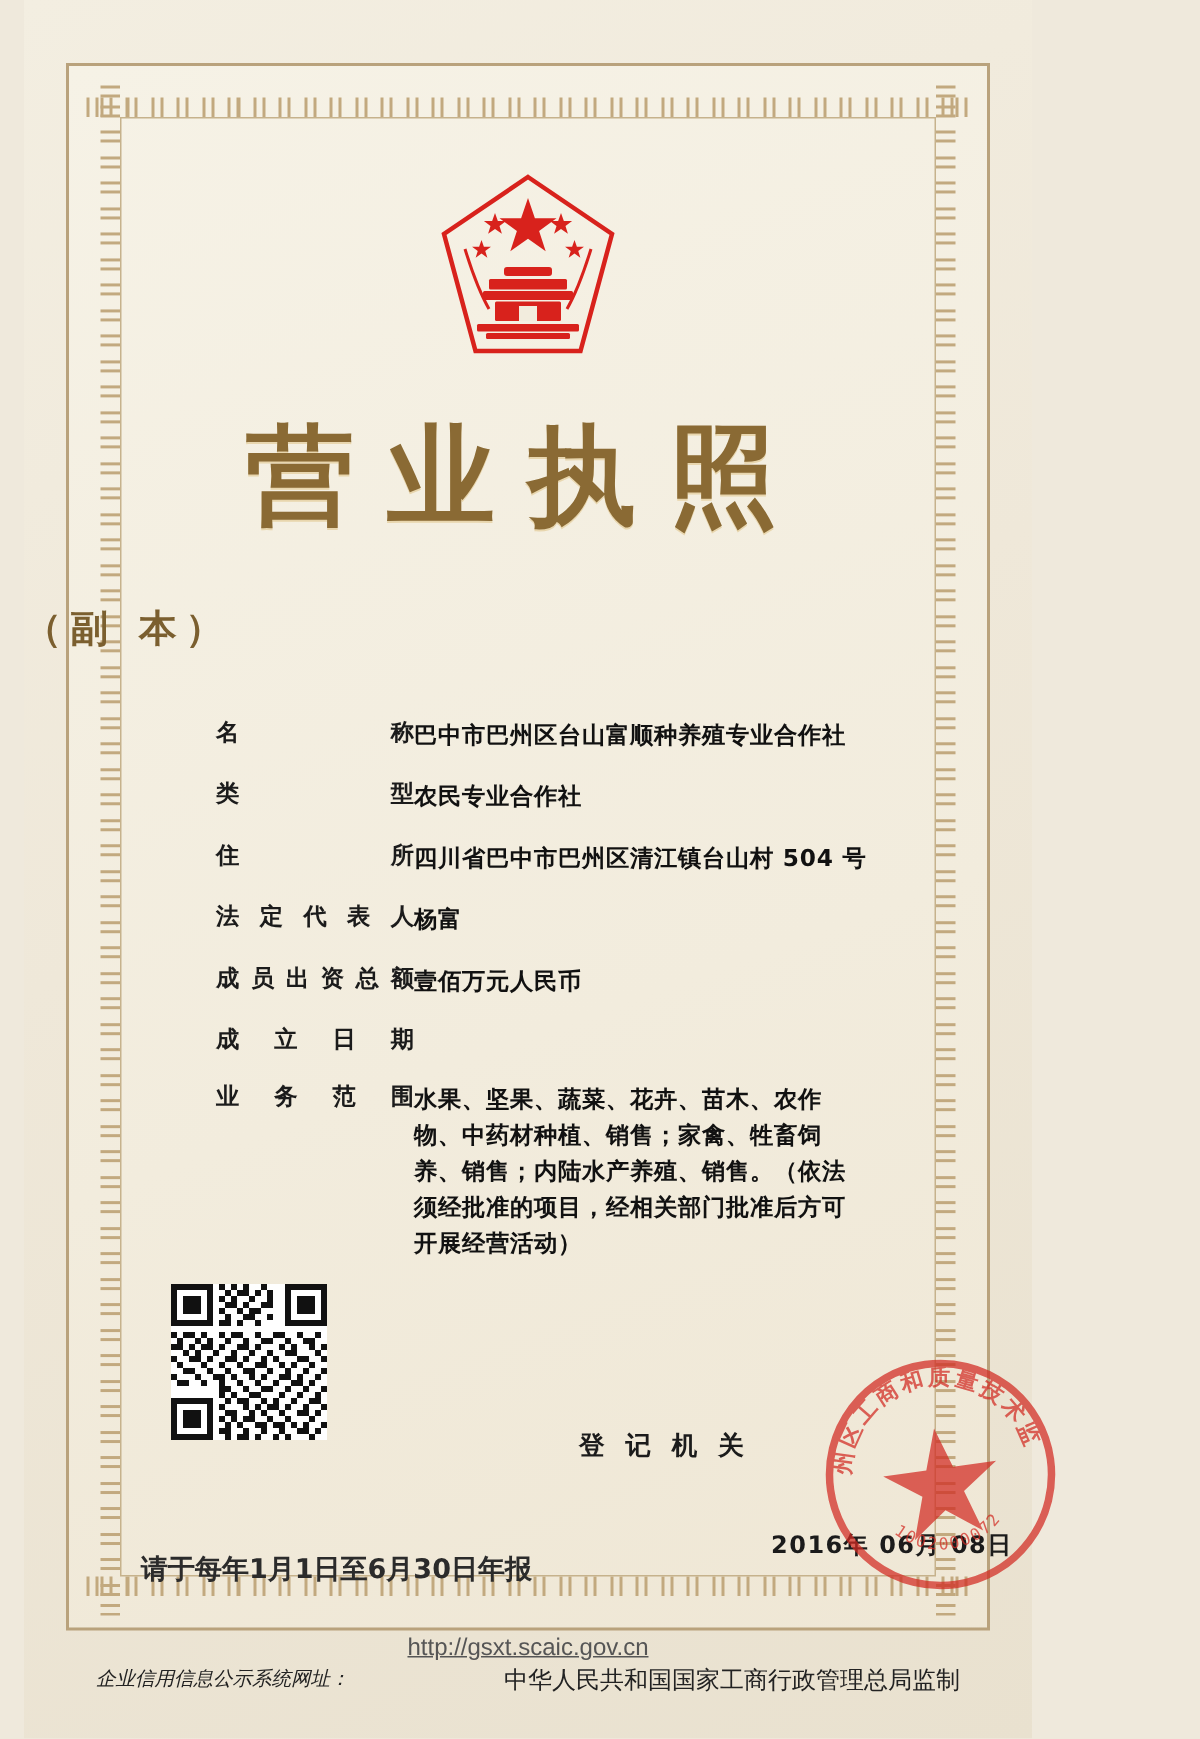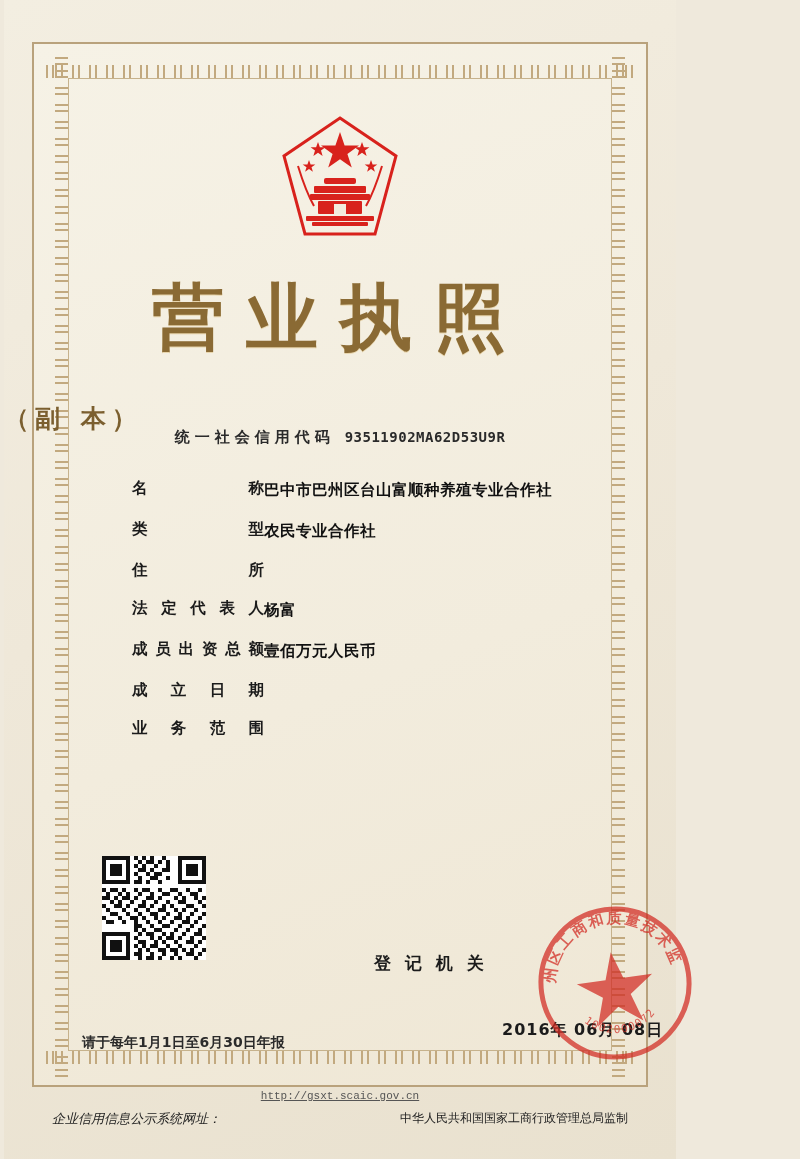--- a/index.html
+++ b/index.html
@@ -3,21 +3,21 @@
 <meta charset="utf-8">
 <style>
   html,body{margin:0;padding:0;}
   body{
     width:800px;height:1159px;
     background:#efe9dc;
     font-family:"DejaVu Sans","Liberation Sans",sans-serif;
     position:relative;overflow:hidden;
   }
   .page{
-    position:absolute;left:4px;top:0;width:672px;height:1159px;
+    position:absolute;left:16px;top:0;width:672px;height:1159px;
     background:linear-gradient(155deg,#f3eee1 0%,#efe8d9 45%,#e9e1cf 100%);
   }
   
   .frame-outer{
     position:absolute;left:28px;top:42px;right:28px;bottom:72px;
     border:2px solid #b9a27c;
     background:linear-gradient(160deg,#f6f2e6 0%,#f2ecdd 60%,#efe7d5 100%);
   }
   .frame-band{
     position:absolute;left:38px;top:52px;right:38px;bottom:82px;
@@ -86,48 +86,48 @@
   }
 
   
   .qr{
     position:absolute;left:98px;top:856px;width:104px;height:104px;
     background:#fff;
   }
   .qr svg{display:block;}
 
   .annual-note{
-    position:absolute;left:78px;top:1034px;font-size:14px;color:#2b2b2b;font-weight:bold;
+    position:absolute;left:78px;top:1034px;font-size:18px;color:#2b2b2b;font-weight:bold;
   }
 
   .reg-authority{
     position:absolute;left:370px;top:952px;font-size:17px;font-weight:bold;color:#1b1b1b;letter-spacing:4px;text-align:center;
   }
   .reg-date{
     position:absolute;left:498px;top:1020px;font-size:16px;font-weight:bold;color:#1b1b1b;letter-spacing:1px;text-align:right;
   }
 
   
   .seal{
     position:absolute;left:528px;top:900px;width:166px;height:166px;
     transform:rotate(-8deg);
     opacity:.72;
   }
   .seal svg{display:block;}
 
   .site-url{
     position:absolute;left:0;right:0;top:1090px;text-align:center;
-    font-size:11px;color:#555;font-family:Liberation Mono, monospace;
+    font-size:16px;color:#555;font-family:Liberation Sans, sans-serif;
     text-decoration:underline;
   }
   .footer-left{
     position:absolute;left:48px;top:1110px;font-size:13px;color:#222;font-style:italic;
   }
   .footer-right{
-    position:absolute;right:48px;top:1110px;font-size:12px;color:#222;
+    position:absolute;right:48px;top:1110px;font-size:16px;color:#222;
   }
 </style>
 </head>
 <body>
 
 <div class="page">
 
   <div class="frame-outer"></div>
   <div class="frame-band"></div>
   <div class="frame-inner"></div>
@@ -157,23 +157,20 @@
       <g stroke="#d8221c" stroke-width="2" fill="none">
         <path d="M30 58 q8 26 16 40"></path>
         <path d="M114 58 q-8 26 -16 40"></path>
       </g>
     </svg>
   </div>
 
   <div class="title">营业执照</div>
   <div class="subtitle">（副  本）</div>
 
-  <div class="credit-code">
-    <span class="label">统一社会信用代码</span><span class="value">93511902MA62D53U9R</span>
-  </div>
 
   <div class="fields">
     <div class="row">
       <div class="k spread">
           <span>名</span>
           <span>称</span>
         </div>
       <div class="v">巴中市巴州区台山富顺种养殖专业合作社</div>
     </div>
     <div class="row">
@@ -181,20 +178,21 @@
           <span>类</span>
           <span>型</span>
         </div>
       <div class="v">农民专业合作社</div>
     </div>
     <div class="row">
       <div class="k spread">
           <span>住</span>
           <span>所</span>
         </div>
+      <div class="v">四川省巴中市巴州区清江镇台山村 504 号</div>
     </div>
     <div class="row">
       <div class="k spread">
           <span>法</span>
           <span>定</span>
           <span>代</span>
           <span>表</span>
           <span>人</span>
         </div>
       <div class="v">杨富</div>
@@ -218,20 +216,21 @@
           <span>期</span>
         </div>
     </div>
     <div class="row scope">
       <div class="k spread">
           <span>业</span>
           <span>务</span>
           <span>范</span>
           <span>围</span>
         </div>
+      <div class="v">水果、坚果、蔬菜、花卉、苗木、农作物、中药材种植、销售；家禽、牲畜饲养、销售；内陆水产养殖、销售。（依法须经批准的项目，经相关部门批准后方可开展经营活动）</div>
     </div>
   </div>
 
 
   <div class="qr">
     <svg width="104" height="104" viewBox="0 0 26 26" shape-rendering="crispEdges">
       <rect width="26" height="26" fill="#ffffff"></rect>
       <g fill="#111111">
         <rect x="0" y="0" width="7" height="1"></rect>
           <rect x="0" y="6" width="7" height="1"></rect>

